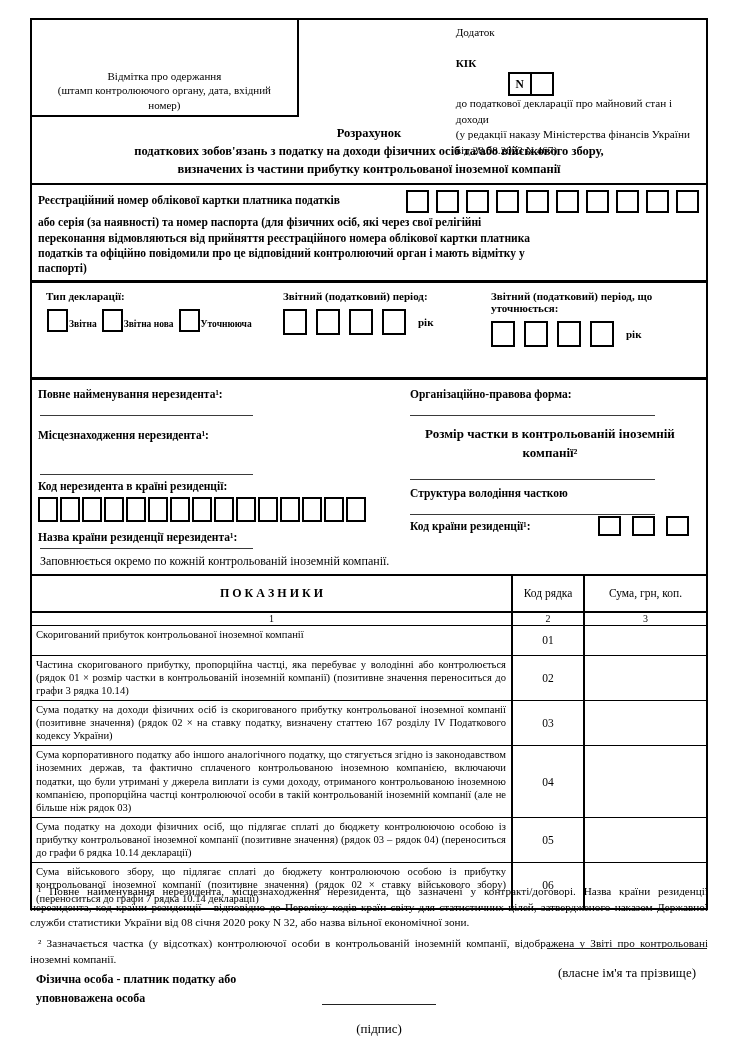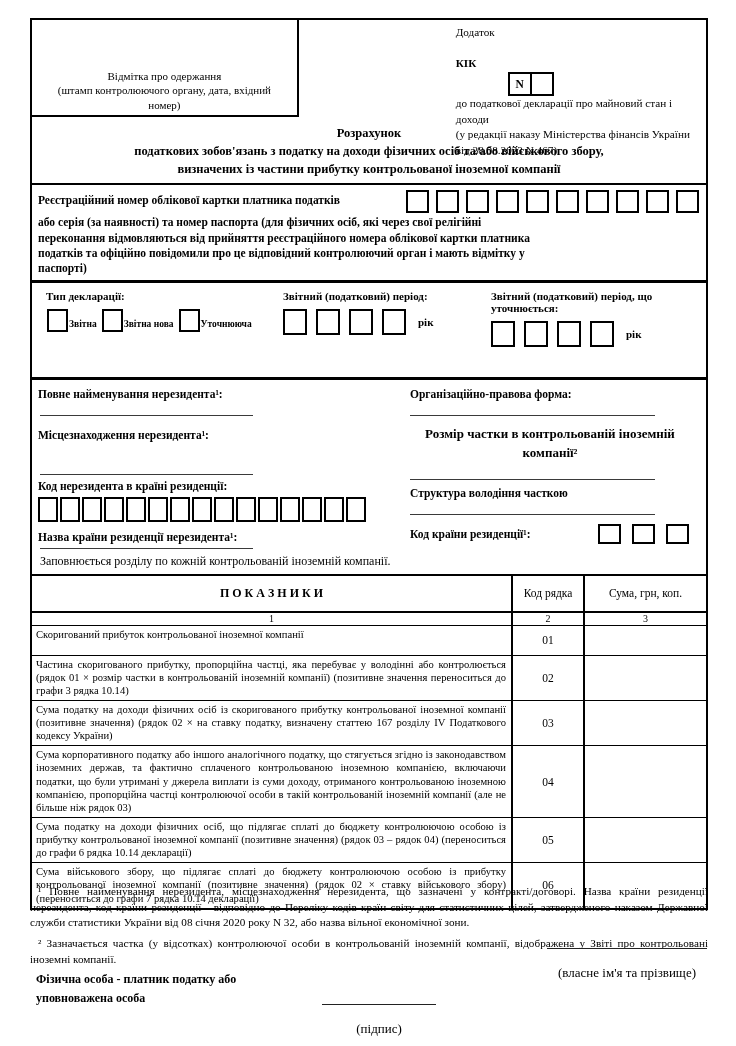--- a/index.html
+++ b/index.html
@@ -54,21 +54,21 @@
   .nonres { display:flex; padding:8px 8px 2px 6px; }
   .nr-left { width:372px; }
   .nr-right { flex:1; }
   .nr-label { font-weight:bold; font-size:11.5px; }
   .uline { border-bottom:1.5px solid #3a3a3a; height:1px; }
   .w215 { width:213px; }
   .w245 { width:245px; }
   .comb { display:flex; gap:2px; margin-top:5px; }
   .comb .cellbox { width:20px; height:25px; }
   .share-title { font-weight:bold; font-size:13px; text-align:center; width:260px; line-height:1.5; }
-  .cc-row { display:flex; align-items:center; margin-top:9px;gap:39px; }
+  .cc-row { display:flex; align-items:center; margin-top:1px;gap:39px; }
   .cc-boxes { display:flex; gap:11px; margin-left:28px; }
   .cc-boxes .cellbox { width:23px; height:20px; }
   .fill-note { font-size:12px; padding:3px 0 5px 8px; }
 
   
   table { width:100%; border-collapse:collapse; border-top:2px solid #000; table-layout:fixed; }
   col.c-code { width:72px; } col.c-sum { width:122px; }
   th, td { border:1.5px solid #000; }
   th { border-bottom:2.5px solid #000; }
   th, .numrow td { border-left-width:2px; border-right-width:2px; }
@@ -221,21 +221,21 @@
           <span class="nr-label">Код країни резиденції¹:</span>
           <span class="cc-boxes">
               <span class="cellbox"></span>
               <span class="cellbox"></span>
               <span class="cellbox"></span>
             </span>
         </div>
       </div>
     </div>
 
-    <div class="fill-note">Заповнюється розділу по кожній контрольованій іноземній компанії.</div>
+    <div class="fill-note">Заповнюється окремо по кожній контрольованій іноземній компанії.</div>
 
     <table>
       <colgroup>
           <col>
           <col class="c-code">
           <col class="c-sum">
         </colgroup>
       <tbody>
           <tr>
         <th class="main-h">П О К А З Н И К И</th>

